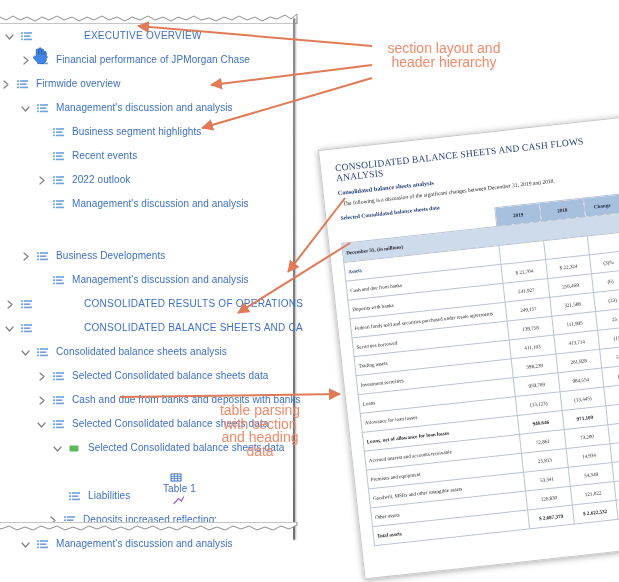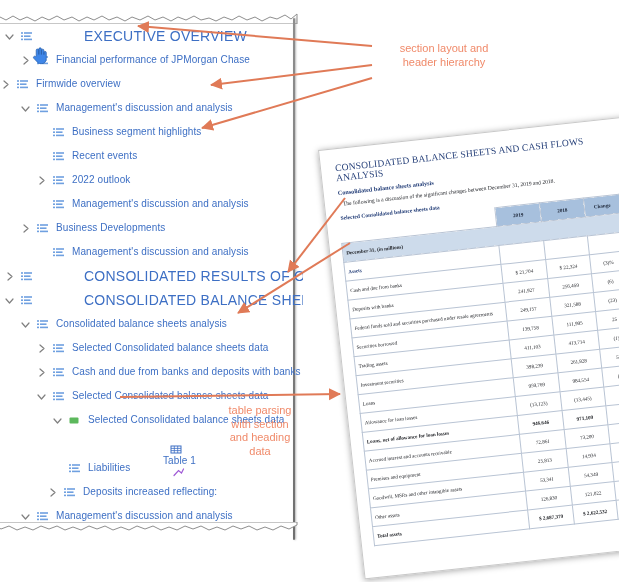--- a/index.html
+++ b/index.html
@@ -54,21 +54,21 @@
     position:relative;
   }
   .tico svg{display:block;}
   .lbl{
     font-size:10px;
     color:#3d6fc4;
     letter-spacing:.1px;
     line-height:1;
   }
   .row.caps .lbl{
-    font-size:14px;letter-spacing:.25px;color:#3d6fc4;padding-left:44px;
+    font-size:10px;letter-spacing:.25px;color:#3d6fc4;padding-left:44px;
   }
   
   #hand-cursor{
     position:absolute;left:31px;top:39px;width:16px;height:17px;
     z-index:20;pointer-events:none;
   }
 
   
   #doc-panel{
     position:absolute;left:318px;top:150px;width:312px;height:430px;
@@ -128,21 +128,21 @@
   table.fin td.num{text-align:center;width:40px;}
   table.fin td.chg{text-align:center;width:32px;}
   table.fin tr.emph td{font-weight:bold;}
   table.fin tr{height:19px;}
   .colg1{width:148px;} .colg2{width:42px;} .colg3{width:42px;} .colg4{width:34px;}
 
   
   .anno{
     position:absolute;
     color:#f08a6a;
-    font-size:11px;
+    font-size:14px;
     line-height:13.5px;
     text-align:center;
     font-family:"Liberation Sans", sans-serif;
     white-space:pre-line;
   }
   #anno-1{left:374px;top:42px;width:140px;}
   #anno-2{left:208px;top:404px;width:104px;}
 
   #arrow-layer{position:absolute;left:0;top:0;width:619px;height:582px;pointer-events:none;}
 </style>
@@ -288,21 +288,21 @@
             <rect x="1" y="2.2" width="2" height="1.6" fill="#6fa0e0"></rect>
             <rect x="4" y="2.2" width="8" height="1.6" fill="#6fa0e0"></rect>
             <rect x="1" y="5.4" width="2" height="1.6" fill="#6fa0e0"></rect>
             <rect x="4" y="5.4" width="6.5" height="1.6" fill="#6fa0e0"></rect>
             <rect x="1" y="8.6" width="2" height="1.6" fill="#6fa0e0"></rect>
             <rect x="4" y="8.6" width="8" height="1.6" fill="#6fa0e0"></rect>
           </svg>
         </span>
         <span class="lbl">Management's discussion and analysis</span>
       </li>
-      <li class="row" style="padding-left: 20px;">
+      <li class="row" style="padding-left: 20px; margin-top: 28px;">
         <span class="chev">
           <svg width="11" height="11" viewBox="0 0 11 11">
             <path d="M4 2 L8 5.5 L4 9" fill="none" stroke="#6a6a6a" stroke-width="1.2" stroke-linecap="round" stroke-linejoin="round"></path>
           </svg>
         </span>
         <span class="tico">
           <svg width="13" height="13" viewBox="0 0 13 13">
             <rect x="1" y="2.2" width="2" height="1.6" fill="#6fa0e0"></rect>
             <rect x="4" y="2.2" width="8" height="1.6" fill="#6fa0e0"></rect>
             <rect x="1" y="5.4" width="2" height="1.6" fill="#6fa0e0"></rect>

